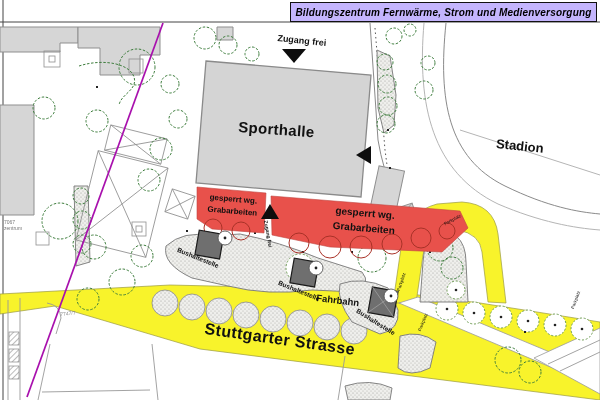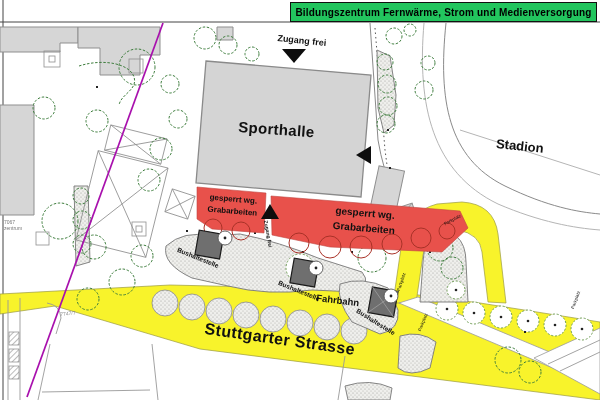--- a/index.html
+++ b/index.html
@@ -1,22 +1,22 @@
 <!DOCTYPE html>
 <html style="--road-yellow: #f8f32b; --closed-red: #e8514b; --building-gray: #d6d6d6; --shelter-gray: #6f6f6f; --boundary-magenta: #a810ad; --tree-green: #3d7d3c;"><head>
 <meta charset="utf-8">
 <style>
   html,body{margin:0;padding:0;background:#888;}
   .canvas{position:relative;width:600px;height:400px;background:#ffffff;overflow:hidden;
           font-family:"Liberation Sans", sans-serif;}
   .lbl{position:absolute;color:#111;white-space:nowrap;transform-origin:left top;}
   .b{font-weight:bold;}
   .title-box{position:absolute;left:290px;top:2px;width:305px;height:18px;
-             border:1.6px solid #111;background:#22c55e;display:flex;align-items:center;
-             justify-content:center;font-weight:bold;font-size:10px;letter-spacing:.2px;}
+             border:1.6px solid #111;background:#c4b5fd;display:flex;align-items:center;
+             justify-content:center;font-weight:bold;font-size:10px;letter-spacing:.2px;font-style:italic;}
   svg{position:absolute;left:0;top:0;}
   .road{fill:var(--road-yellow);stroke:#9a9a42;stroke-width:.7;}
   .whiteband{fill:#fff;stroke:#999;stroke-width:.8;}
   .bldg{fill:var(--building-gray);stroke:#8f8f8f;stroke-width:1;}
   .hall{fill:#d4d4d4;stroke:#8a8a8a;stroke-width:1.3;}
   .red{fill:var(--closed-red);stroke:#c0453f;stroke-width:.6;}
   .redtree{fill:none;stroke:#a93228;stroke-width:1;}
   .stip{fill:url(#stip);stroke:#777;stroke-width:.9;}
   .tree{fill:none;stroke:var(--tree-green);stroke-width:1;stroke-dasharray:2.5 1.6;}
   .treedot{fill:#222;stroke:none;}

